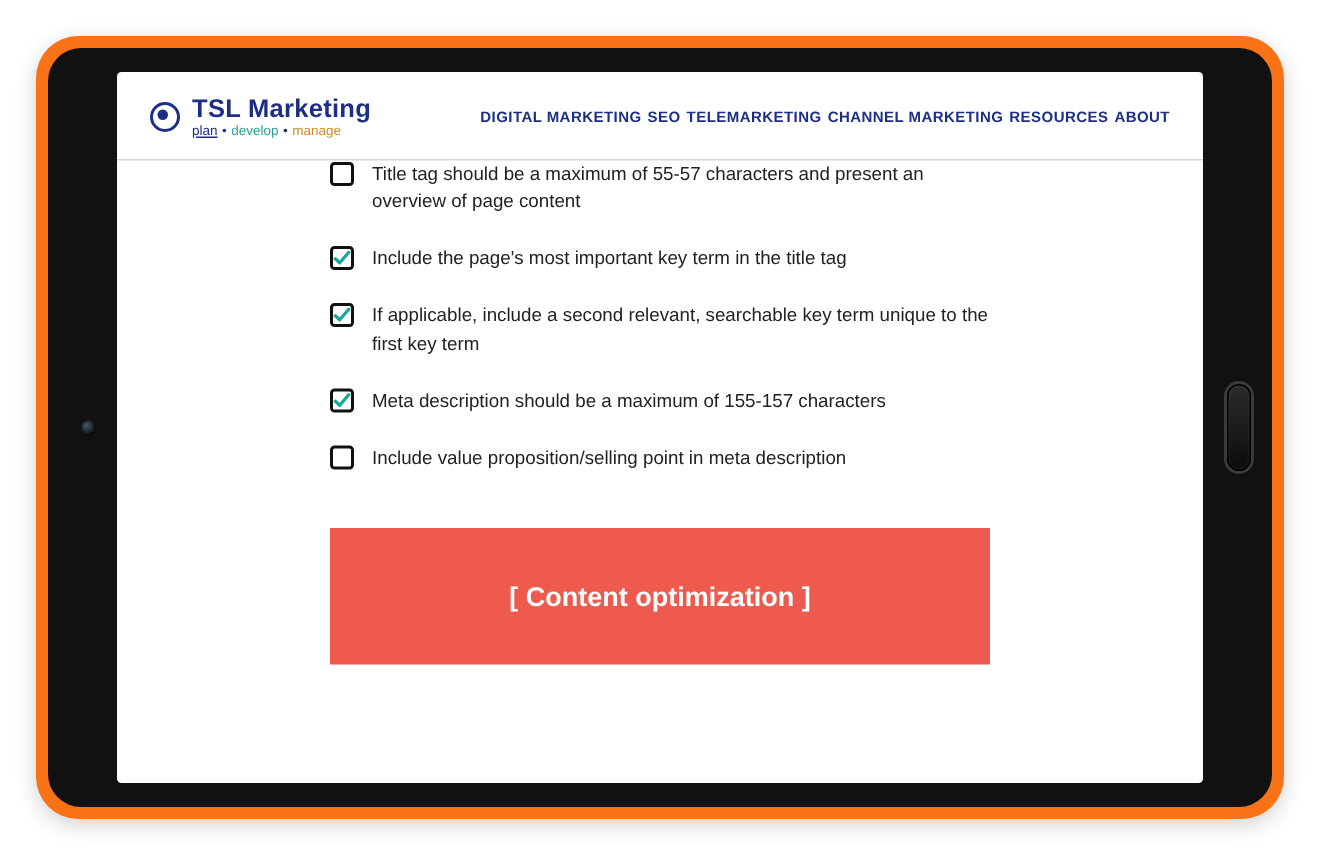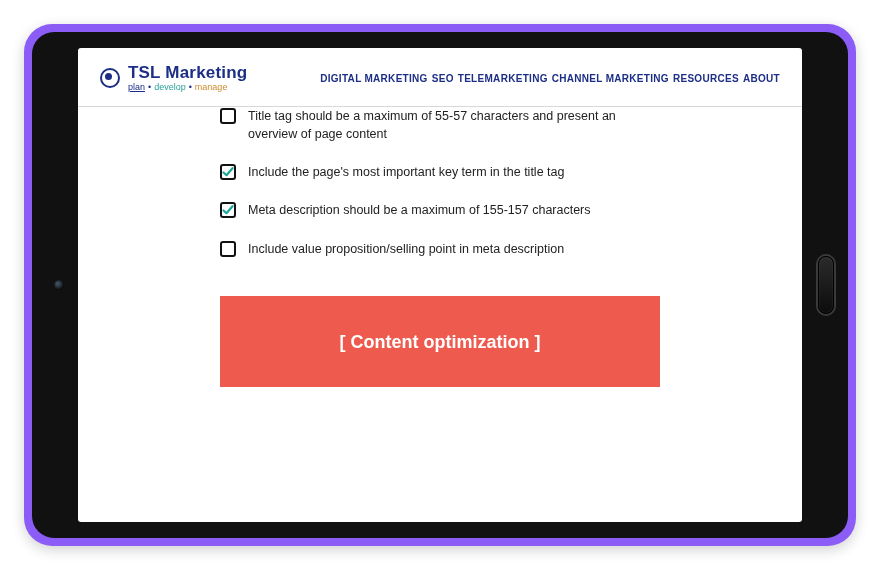--- a/index.html
+++ b/index.html
@@ -1,21 +1,21 @@
 <!DOCTYPE html>
 <html><head>
 <meta charset="utf-8">
 <style>
   * { box-sizing: border-box; margin: 0; padding: 0; }
   html, body { width: 880px; height: 570px; background: transparent; font-family: -apple-system, BlinkMacSystemFont, "Segoe UI", Arial, sans-serif; }
   .tablet-outer {
     position: absolute;
     left: 24px; top: 24px;
     width: 832px; height: 522px;
-    background: #8b5cf6;
+    background: #f97316;
     border-radius: 28px;
     box-shadow: 0 4px 14px rgba(0,0,0,0.18);
   }
   .tablet-bezel {
     position: absolute;
     left: 8px; top: 8px; right: 8px; bottom: 8px;
     background: #111;
     border-radius: 22px;
   }
   .screen {
@@ -162,27 +162,35 @@
 
           <div class="check-row">
             <div class="checkbox checked">
               <svg viewBox="0 0 12 12">
                   <path d="M1.5 6.5 L4.5 9.2 L10.5 2.2" stroke="#1aa79c" stroke-width="2.2" fill="none" stroke-linecap="round" stroke-linejoin="round"></path>
                 </svg>
             </div>
             <div class="check-label">Include the page's most important key term in the title tag</div>
           </div>
 
-
           <div class="check-row">
             <div class="checkbox checked">
               <svg viewBox="0 0 12 12">
                   <path d="M1.5 6.5 L4.5 9.2 L10.5 2.2" stroke="#1aa79c" stroke-width="2.2" fill="none" stroke-linecap="round" stroke-linejoin="round"></path>
                 </svg>
             </div>
+            <div class="check-label">If applicable, include a second relevant, searchable key term unique to the first key term</div>
+          </div>
+
+          <div class="check-row">
+            <div class="checkbox checked">
+              <svg viewBox="0 0 12 12">
+                  <path d="M1.5 6.5 L4.5 9.2 L10.5 2.2" stroke="#1aa79c" stroke-width="2.2" fill="none" stroke-linecap="round" stroke-linejoin="round"></path>
+                </svg>
+            </div>
             <div class="check-label">Meta description should be a maximum of 155-157 characters</div>
           </div>
 
           <div class="check-row">
             <div class="checkbox">
               
             </div>
             <div class="check-label">Include value proposition/selling point in meta description</div>
           </div>
 

